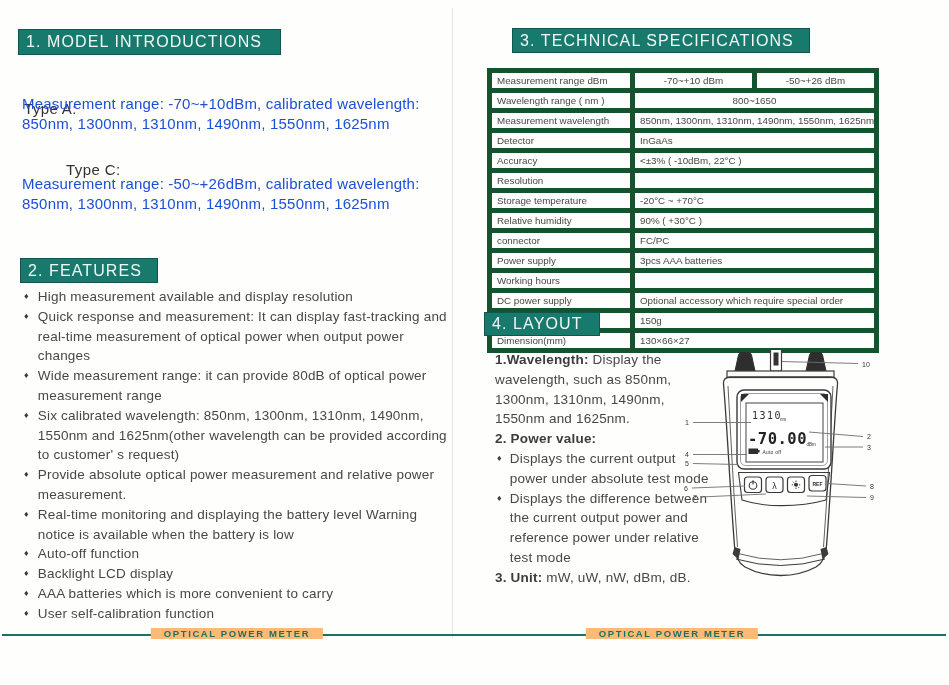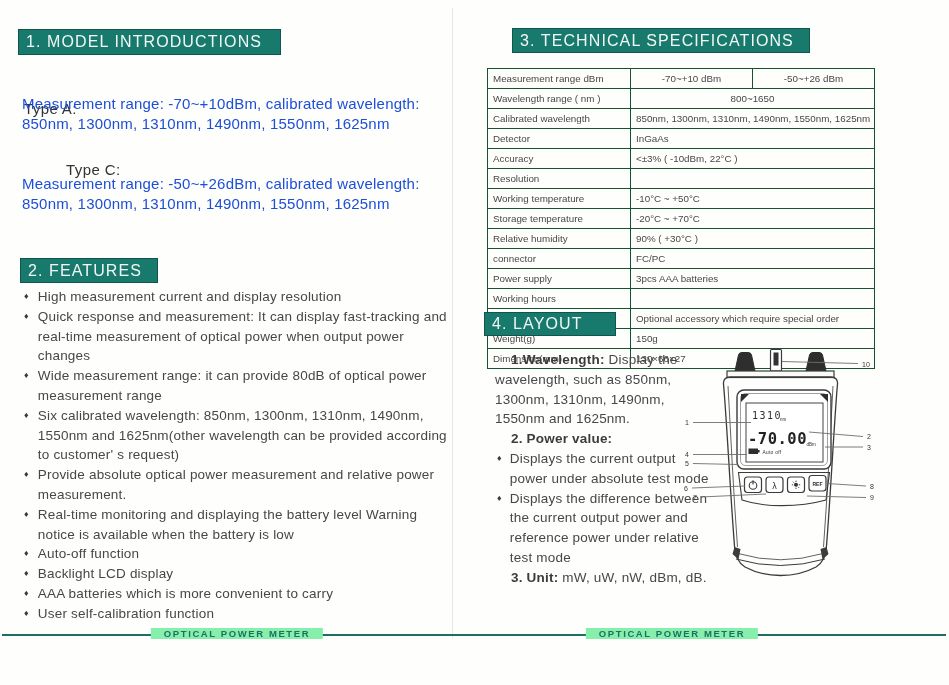--- a/index.html
+++ b/index.html
@@ -7,49 +7,49 @@
   body { background:#f6f6f4; font-family:"Liberation Sans", sans-serif; color:#414141; }
   .page { position:absolute; left:0; top:0; width:949px; height:685px; background:#fefefd; overflow:hidden; }
   .fold-line { position:absolute; left:452px; top:8px; width:1px; height:630px; background:#e7e7e4; }
 
   .secbar { position:absolute; background:#177a6c; color:#f3f7f6; font-size:16px;
             letter-spacing:1.1px; display:flex; align-items:center; padding-left:8px;
             box-shadow:0 0 0 1px #10564c inset; }
   .bar-model    { left:18px;  top:29px;  width:263px; height:26px; }
   .bar-features { left:20px;  top:258px; width:138px; height:25px; }
   .bar-specs    { left:512px; top:28px;  width:298px; height:25px; }
-  .bar-layout   { left:484px; top:312px; width:132px; height:24px; }
+  .bar-layout   { left:484px; top:312px; width:116px; height:24px; }
 
   .type-name { position:absolute; font-size:15px; color:#333; letter-spacing:0.4px; }
   .type-desc { position:absolute; left:22px; width:428px; font-size:15px; line-height:19.5px;
                color:#1d4ed8; letter-spacing:0.2px; }
 
   .feat-list { position:absolute; left:24px; top:287px; width:426px; list-style:none; }
   .feat-list li { display:flex; gap:9px; font-size:13.5px; line-height:19.8px; color:#474747;
                   letter-spacing:0.2px; }
   .dia { font-size:9px; line-height:19.8px; color:#3a3a3a; flex:0 0 auto; }
 
   table.specs { position:absolute; left:487px; top:68px; width:387px; border-collapse:collapse;
                 table-layout:fixed; font-size:9.8px; color:#474747; }
-  table.specs td { border:1px solid #14532d; height:20px; line-height:11px; padding:0 5px;
+  table.specs td { border:5px solid #14532d; height:20px; line-height:11px; padding:0 5px;
                    overflow:hidden; white-space:nowrap; }
   table.specs { border:1.5px solid #4a4a4a; }
   td.ctr { text-align:center; }
 
   .layout-text { position:absolute; left:495px; top:350px; width:219px; font-size:13.5px;
                  line-height:19.8px; color:#474747; letter-spacing:0.2px; }
-  .layout-text .bld { font-weight:bold; color:#3c3c3c;margin-left:16px; }
+  .layout-text .bld { font-weight:bold; color:#3c3c3c; }
   .lay-bullets { list-style:none; margin-left:2px; }
   .lay-bullets li { display:flex; gap:8px; }
   .unit-line { white-space:nowrap; }
 
   .device-svg { position:absolute; left:678px; top:344px; }
 
   .footer-line { position:absolute; left:2px; right:3px; top:634px; height:2px; background:#1e6f63; }
-  .footer-label { position:absolute; top:628px; transform:translateX(-50%); background:#86efac;
+  .footer-label { position:absolute; top:628px; transform:translateX(-50%); background:#fdba74;
                   padding:0 13px; font-size:9.5px; font-weight:bold; letter-spacing:1.6px;
                   color:#1e6f63; white-space:nowrap; }
   .footer-left  { left:237px; }
   .footer-right { left:672px; }
 </style>
 </head>
 <body>
 
 <div class="page">
   <div class="fold-line"></div>
@@ -57,21 +57,21 @@
   <div class="secbar bar-model">1. MODEL INTRODUCTIONS</div>
   <div class="type-name" style="left:24px; top:71px;margin-top:29px;">Type A:</div>
   <div class="type-desc" style="top:94px;">Measurement range: -70~+10dBm,  calibrated wavelength: 850nm, 1300nm, 1310nm, 1490nm, 1550nm, 1625nm</div>
   <div class="type-name" style="left:24px; top:161px;margin-left:42px;">Type C:</div>
   <div class="type-desc" style="top:174px;">Measurement range: -50~+26dBm,  calibrated wavelength: 850nm, 1300nm, 1310nm, 1490nm, 1550nm, 1625nm</div>
 
   <div class="secbar bar-features">2. FEATURES</div>
   <ul class="feat-list">
     <li>
         <span class="dia">♦</span>
-        <span>High measurement current and display resolution</span>
+        <span>High measurement available and display resolution</span>
       </li>
     <li>
         <span class="dia">♦</span>
         <span>Quick response and measurement: It can display fast-tracking and real-time measurement of optical power when output power changes</span>
       </li>
     <li>
         <span class="dia">♦</span>
         <span>Wide measurement range: it can provide 80dB of optical power measurement range</span>
       </li>
     <li>
@@ -115,38 +115,34 @@
         <tr>
       <td>Measurement range dBm</td>
       <td class="ctr">-70~+10 dBm</td>
       <td class="ctr">-50~+26 dBm</td>
     </tr>
     <tr>
           <td>Wavelength range ( nm )</td>
           <td class="ctr" colspan="2">800~1650</td>
         </tr>
     <tr>
-          <td>Calibrated wavelength</td>
+          <td>Measurement wavelength</td>
           <td colspan="2">850nm, 1300nm, 1310nm, 1490nm, 1550nm, 1625nm</td>
         </tr>
     <tr>
           <td>Detector</td>
           <td colspan="2">InGaAs</td>
         </tr>
     <tr>
           <td>Accuracy</td>
           <td colspan="2">&lt;±3% ( -10dBm, 22°C )</td>
         </tr>
     <tr>
           <td>Resolution</td>
           <td colspan="2"></td>
-        </tr>
-    <tr>
-          <td>Working temperature</td>
-          <td colspan="2">-10°C ~ +50°C</td>
         </tr>
     <tr>
           <td>Storage temperature</td>
           <td colspan="2">-20°C ~ +70°C</td>
         </tr>
     <tr>
           <td>Relative humidity</td>
           <td colspan="2">90% ( +30°C )</td>
         </tr>
     <tr>

